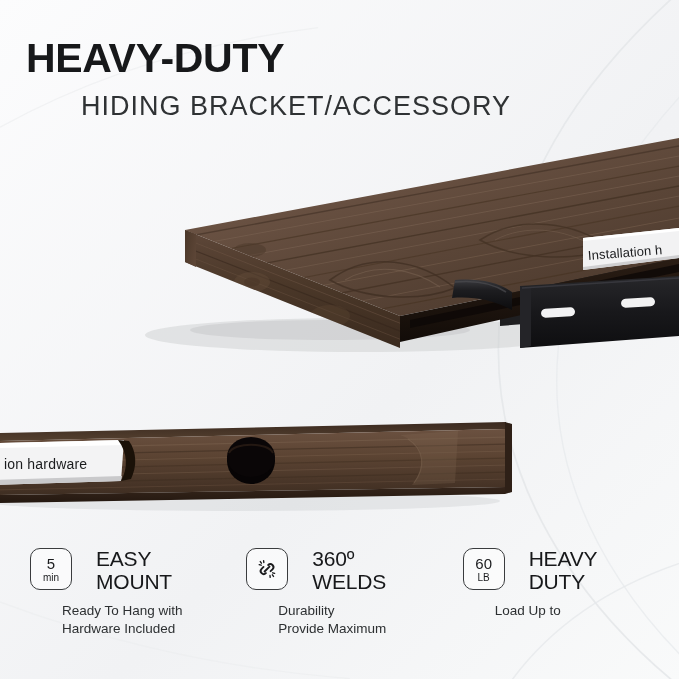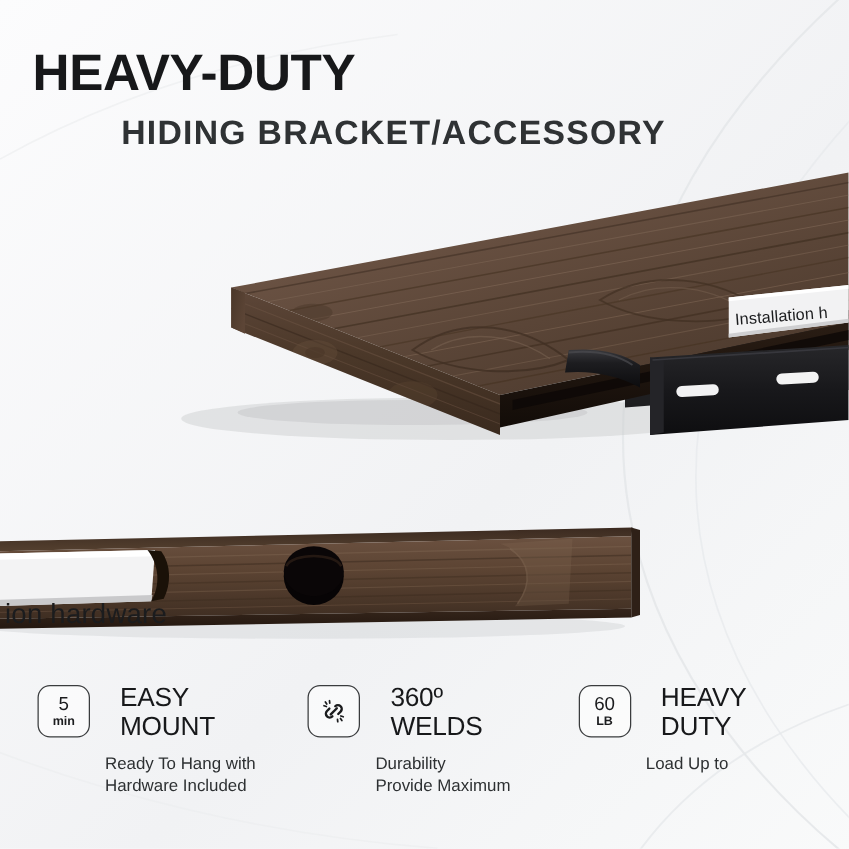--- a/index.html
+++ b/index.html
@@ -36,25 +36,25 @@
     font-size: 41px;
     font-weight: 700;
     letter-spacing: -0.3px;
     color: #17181a;
     line-height: 1.02;
     margin: 0;
     white-space: nowrap;
   }
   .headline-sub {
     font-size: 27px;
-    font-weight: 700;
+    font-weight: 400;
     letter-spacing: 1.0px;
     color: #2f3234;
     line-height: 1.05;
-    margin: 12px 0 0 71px;
+    margin: 12px 0 0 55px;
     white-space: nowrap;
   }
 
   
   .hero-photo {
     position: absolute;
     left: 0;
     top: 130px;
     width: 679px;
     height: 250px;
@@ -79,22 +79,22 @@
   #sticker-upper-text {
     left: 588px;
     top: 248px;
     font-size: 13px;
     transform: rotate(-4.5deg);
     transform-origin: left center;
     letter-spacing: 0.1px;
   }
   #sticker-lower-text {
     left: 4px;
-    top: 478px;
-    font-size: 22px;
+    top: 456px;
+    font-size: 14px;
     letter-spacing: 0.2px;
   }
 
   
   .features {
     position: absolute;
     left: 0;
     top: 548px;
     width: 679px;
     height: 120px;
@@ -124,36 +124,36 @@
     box-sizing: border-box;
   }
   .badge-big {
     font-size: 15px;
     font-weight: 400;
     color: #1b1c1e;
     line-height: 1;
   }
   .badge-small {
     font-size: 10px;
-    font-weight: 700;
+    font-weight: 400;
     color: #1b1c1e;
     line-height: 1;
     margin-top: 2px;
   }
   .feature-title {
     margin-left: 24px;
     font-size: 21px;
     font-weight: 400;
     color: #17181a;
     line-height: 1.08;
     letter-spacing: -0.2px;
   }
   .feature-desc {
     margin-top: 9px;
-    margin-left: 54px;
+    margin-left: 32px;
     font-size: 13.5px;
     font-weight: 400;
     color: #2d3032;
     line-height: 1.32;
   }
 </style>
 </head>
 <body>
 
 <div id="page">

